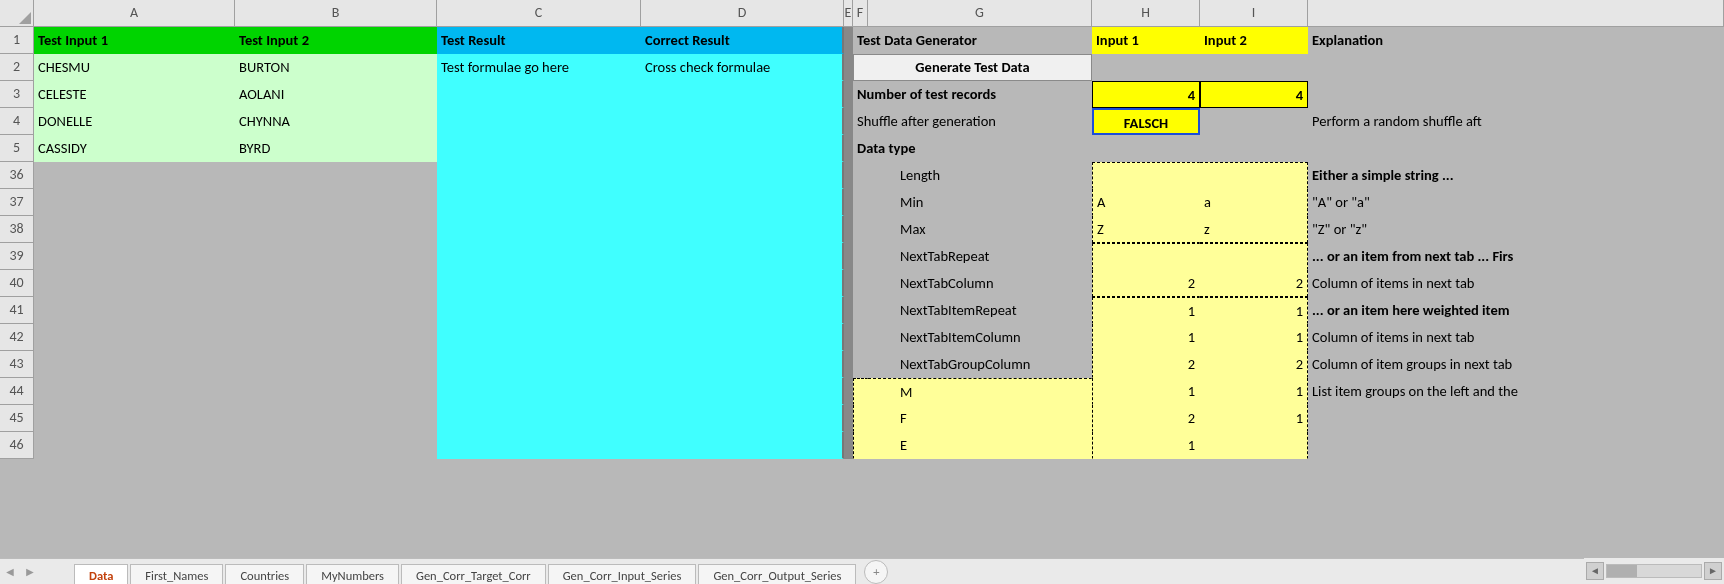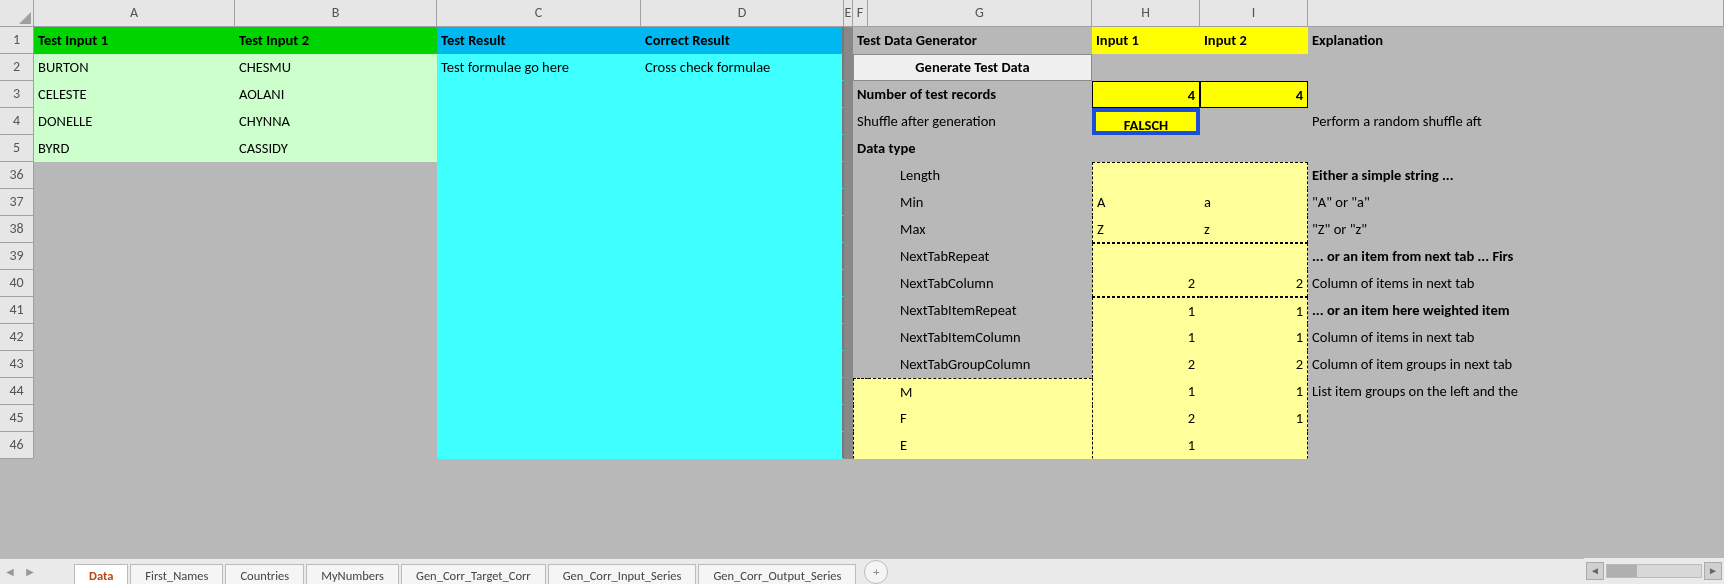--- a/index.html
+++ b/index.html
@@ -175,22 +175,22 @@
   <div class="cell green-hdr">Test Input 2</div>
   <div class="cell blue-hdr">Test Result</div>
   <div class="cell blue-hdr hdr-right-border">Correct Result</div>
   <div class="cell narrow-divider"></div>
   <div class="cell bold" style="grid-column: span 2;">Test Data Generator</div>
   <div class="cell yellow bold">Input 1</div>
   <div class="cell yellow bold">Input 2</div>
   <div class="cell bold">Explanation</div>
 
   <div class="rowhdr">2</div>
+  <div class="cell lightgreen">CHESMU</div>
   <div class="cell lightgreen">BURTON</div>
-  <div class="cell lightgreen">CHESMU</div>
   <div class="cell cyan">Test formulae go here</div>
   <div class="cell cyan hdr-right-border">Cross check formulae</div>
   <div class="cell narrow-divider"></div>
   <div class="btn-cell" style="grid-column: span 2;">Generate Test Data</div>
   <div class="cell"></div>
   <div class="cell"></div>
   <div class="cell"></div>
 
   <div class="rowhdr">3</div>
   <div class="cell lightgreen">CELESTE</div>
@@ -203,27 +203,27 @@
   <div class="cell yellow right bold" style="border:1px solid #000;">4</div>
   <div class="cell"></div>
 
   <div class="rowhdr">4</div>
   <div class="cell lightgreen">DONELLE</div>
   <div class="cell lightgreen">CHYNNA</div>
   <div class="cell cyan"></div>
   <div class="cell cyan hdr-right-border"></div>
   <div class="cell narrow-divider"></div>
   <div class="cell" style="grid-column: span 2;">Shuffle after generation</div>
-  <div class="cell yellow center bold" style="border:4px solid #1d4ed8;">FALSCH</div>
+  <div class="cell yellow center bold" style="border:2px solid #1d4ed8;">FALSCH</div>
   <div class="cell yellow center bold" style="border:4px solid #a21caf;margin-top:40px;">WAHR</div>
   <div class="cell">Perform a random shuffle aft</div>
 
   <div class="rowhdr">5</div>
+  <div class="cell lightgreen">CASSIDY</div>
   <div class="cell lightgreen">BYRD</div>
-  <div class="cell lightgreen">CASSIDY</div>
   <div class="cell cyan"></div>
   <div class="cell cyan hdr-right-border"></div>
   <div class="cell narrow-divider"></div>
   <div class="cell bold" style="grid-column: span 2;">Data type</div>
   <div class="cell"></div>
   <div class="cell"></div>
   <div class="cell"></div>
 
   <div class="rowhdr">36</div>
   <div class="cell"></div>

